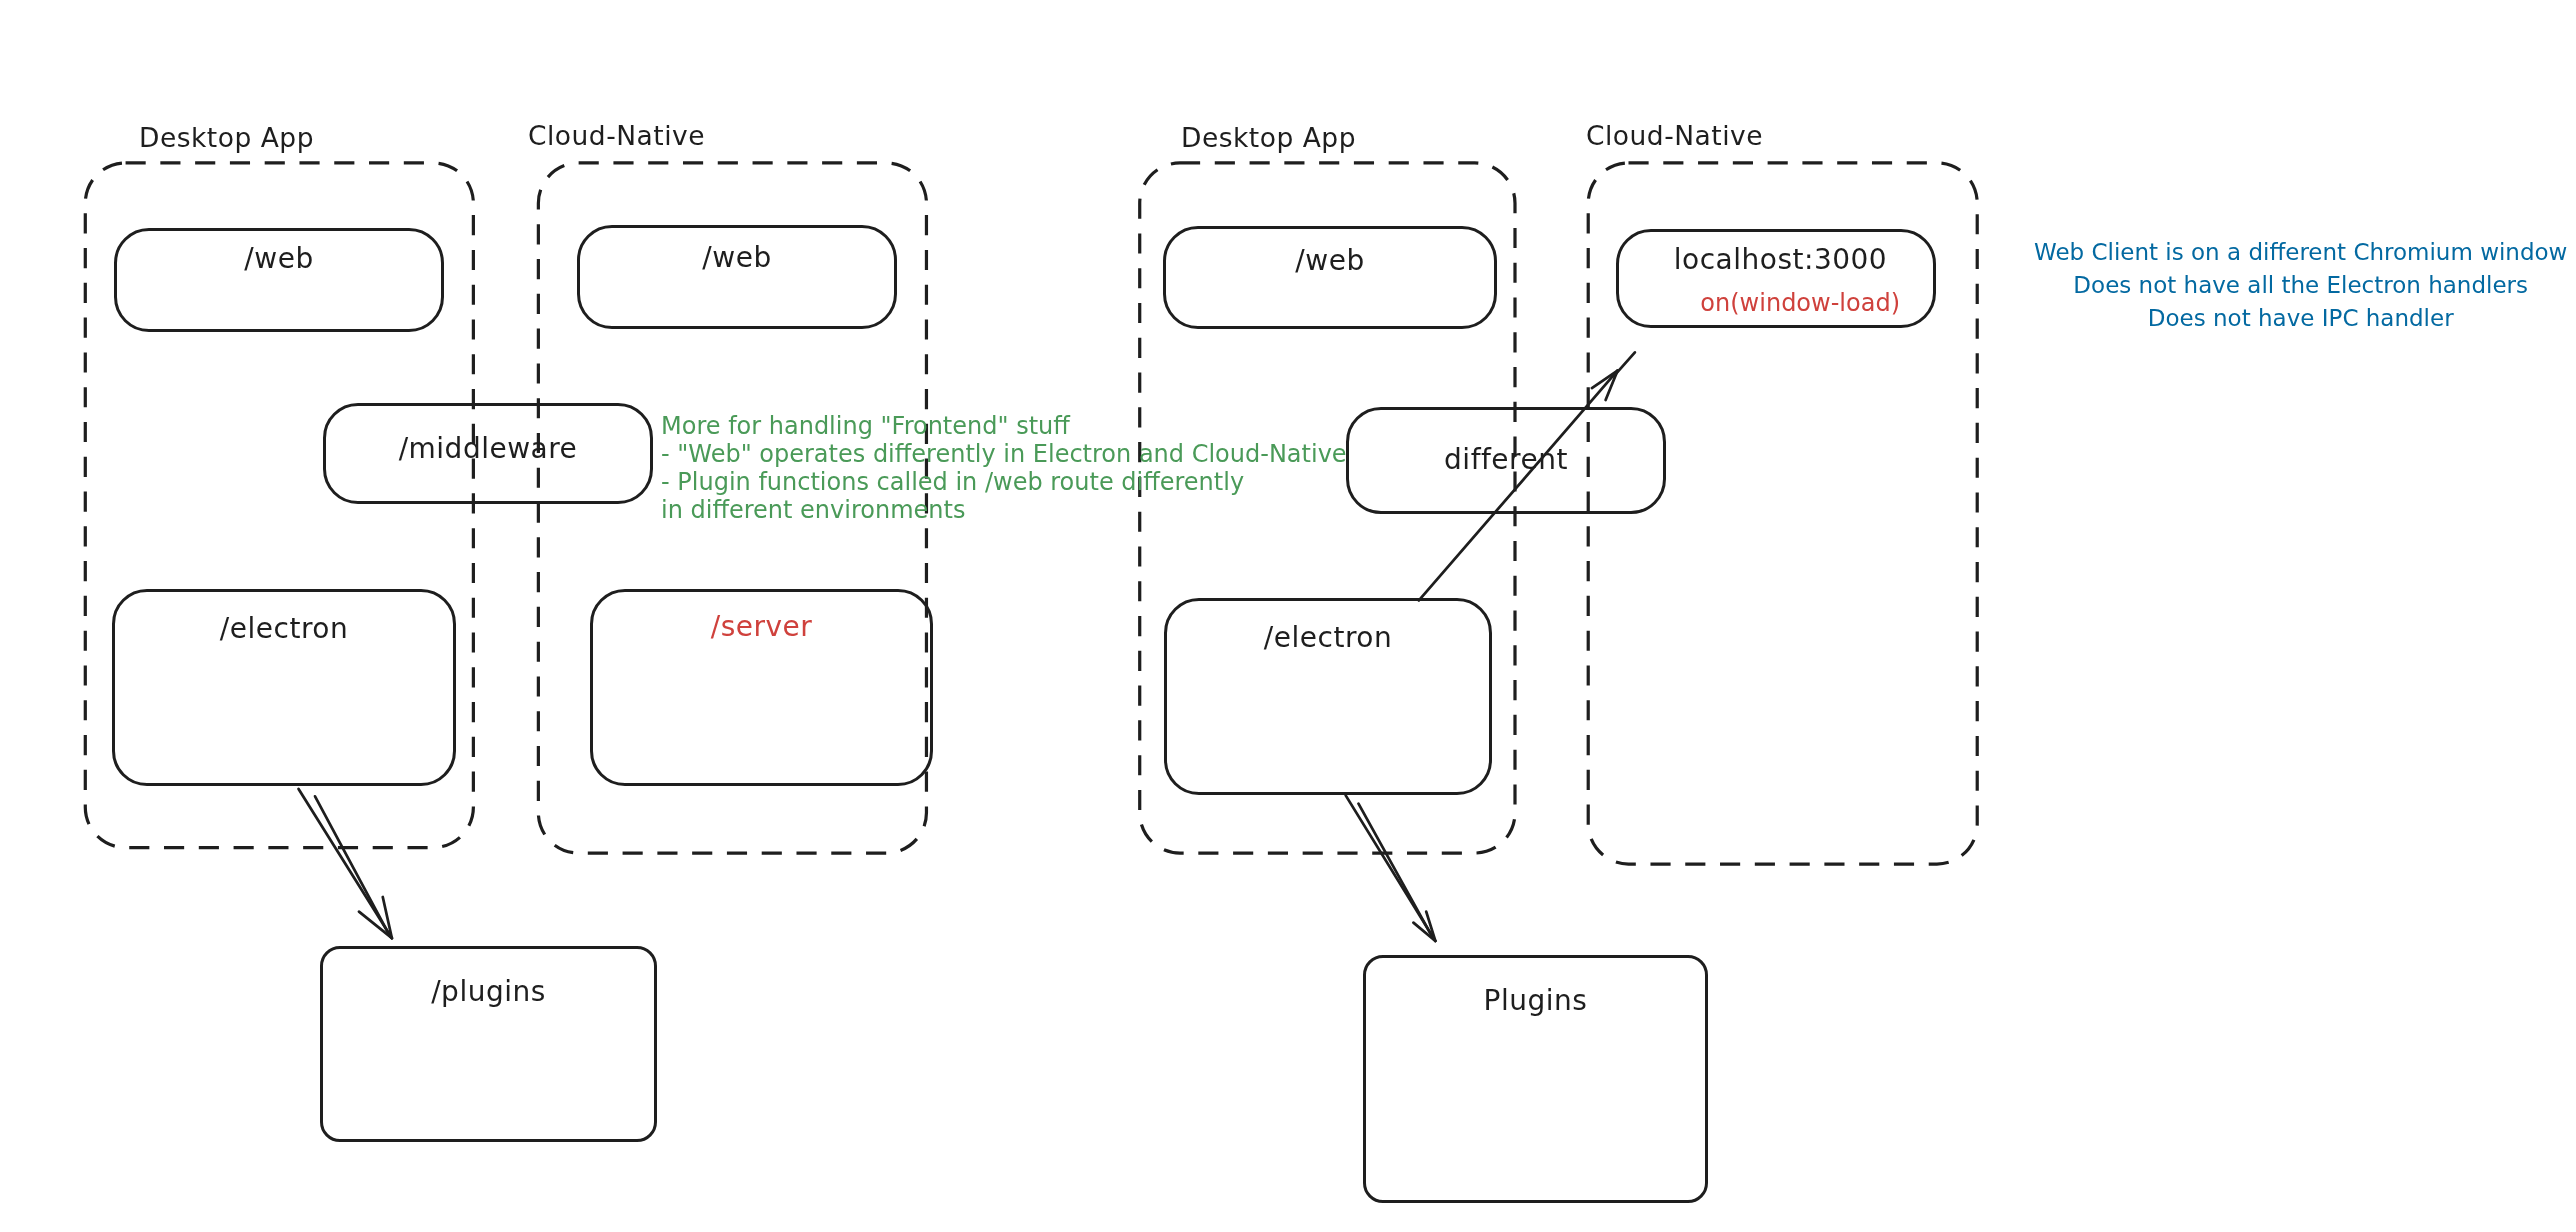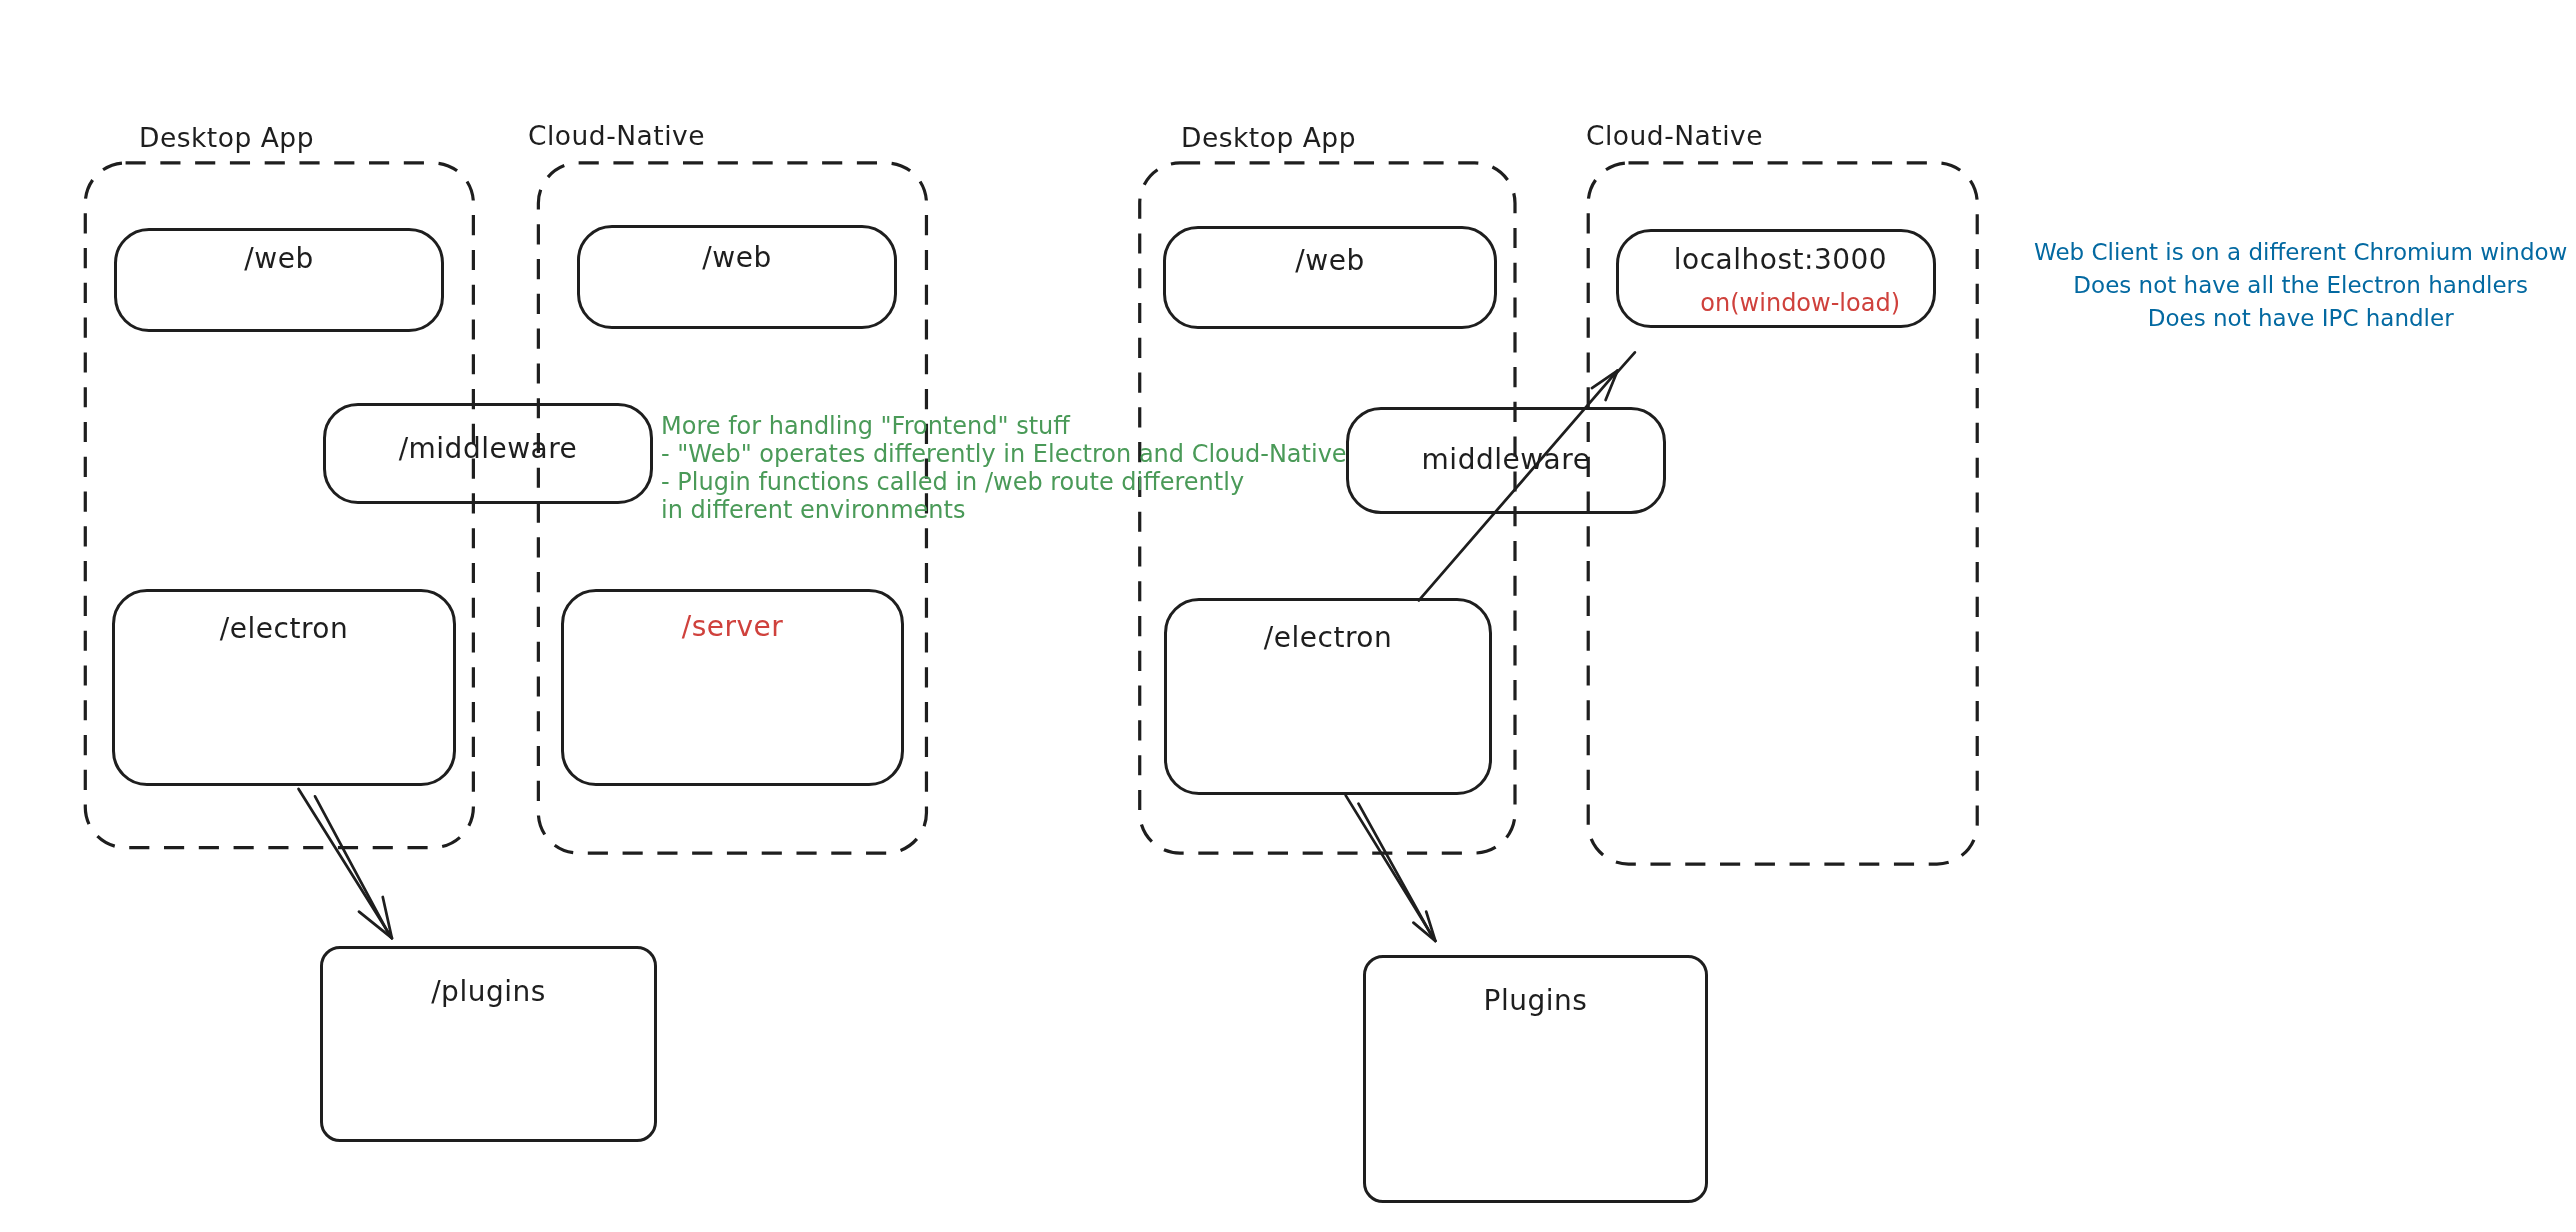--- a/index.html
+++ b/index.html
@@ -105,39 +105,39 @@
   </div>
 
   <div class="box" style="left:323px; top:403px; width:330px; height:101px;">
     <div class="box-label" style="top:26px;">/middleware</div>
   </div>
 
   <div class="box" style="left:112px; top:589px; width:344px; height:197px;">
     <div class="box-label" style="top:20px;">/electron</div>
   </div>
 
-  <div class="box" style="left:561px; top:589px; width:343px; height:197px;">
+  <div class="box" style="left:590px; top:589px; width:343px; height:197px;">
     <div class="box-label red-text" style="top:18.3px;">/server</div>
   </div>
 
   <div class="box big-radius" style="left:320px; top:946px; width:337px; height:196px;">
     <div class="box-label" style="top:26px;">/plugins</div>
   </div>
 
   <div class="box" style="left:1163px; top:226px; width:334px; height:103px;">
     <div class="box-label" style="top:14.6px;">/web</div>
   </div>
 
   <div class="box" style="left:1616px; top:229px; width:320px; height:99px;">
     <div class="box-label" style="top:11px;margin-left:9px;">localhost:3000</div>
     <div class="event-label red-text">on(window-load)</div>
   </div>
 
   <div class="box" style="left:1346px; top:407px; width:320px; height:107px;">
-    <div class="box-label" style="top:33px;">middleware</div>
+    <div class="box-label" style="top:33px;">different</div>
   </div>
 
   <div class="box" style="left:1164px; top:598px; width:328px; height:197px;">
     <div class="box-label" style="top:20px;">/electron</div>
   </div>
 
   <div class="box big-radius" style="left:1363px; top:955px; width:345px; height:248px;">
     <div class="box-label" style="top:26px;">Plugins</div>
   </div>
 

